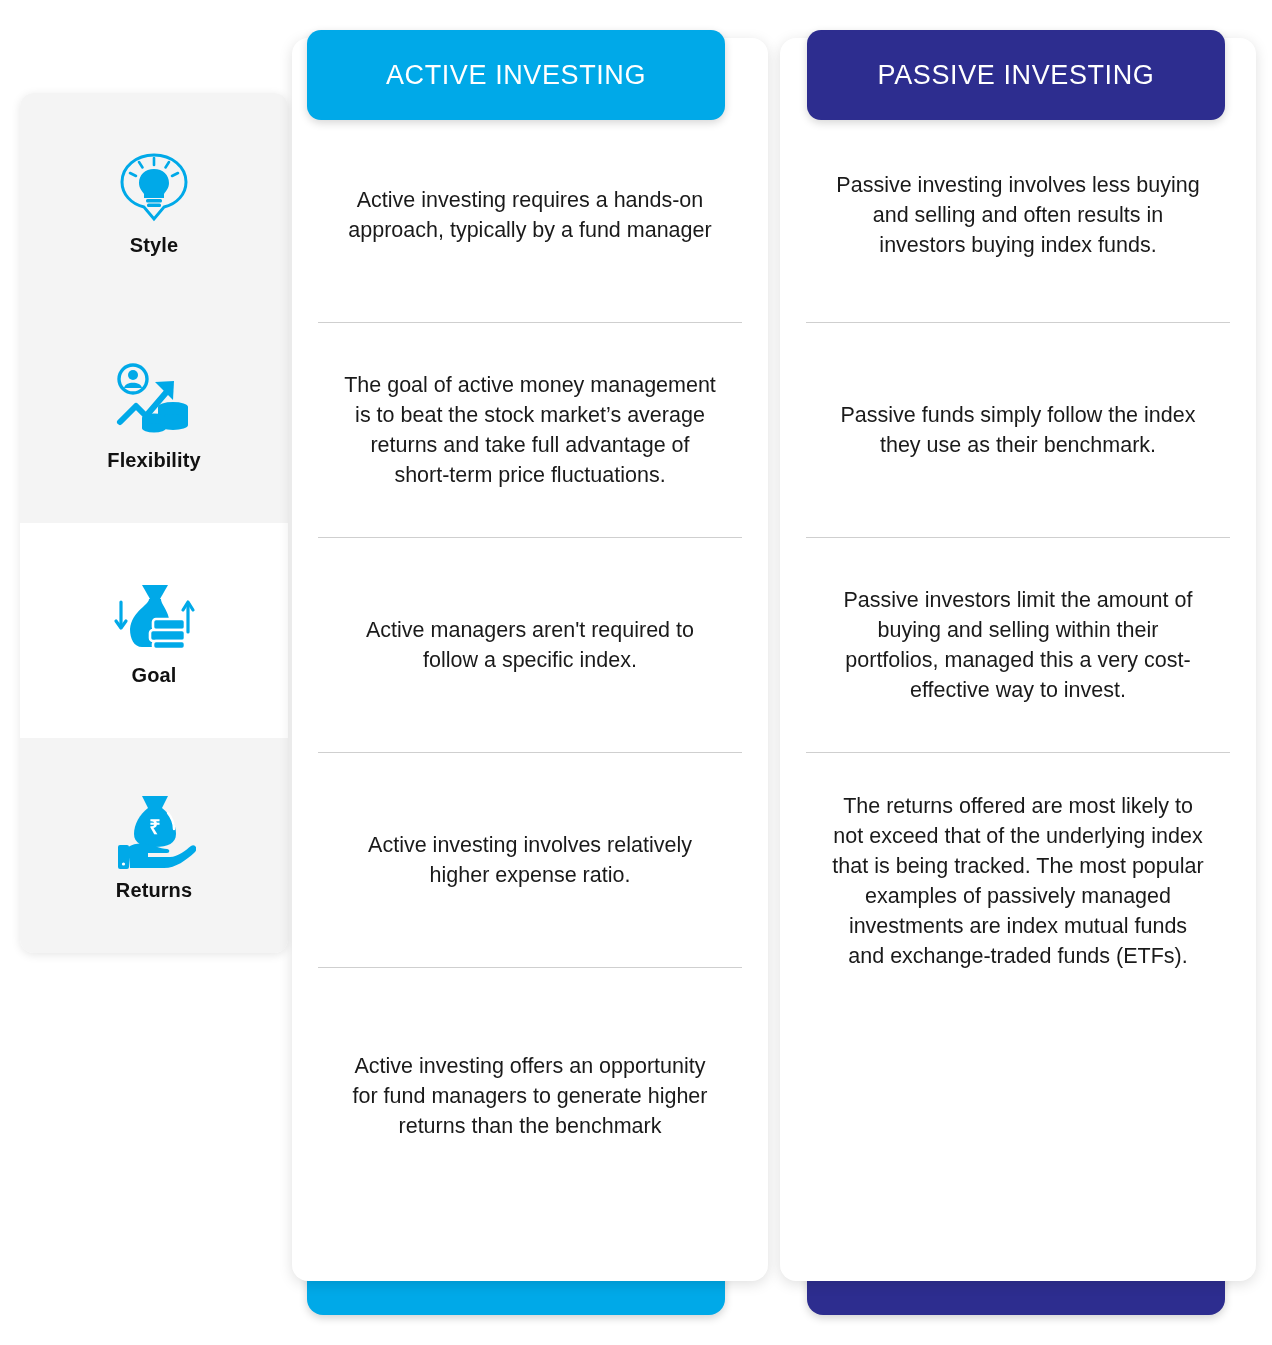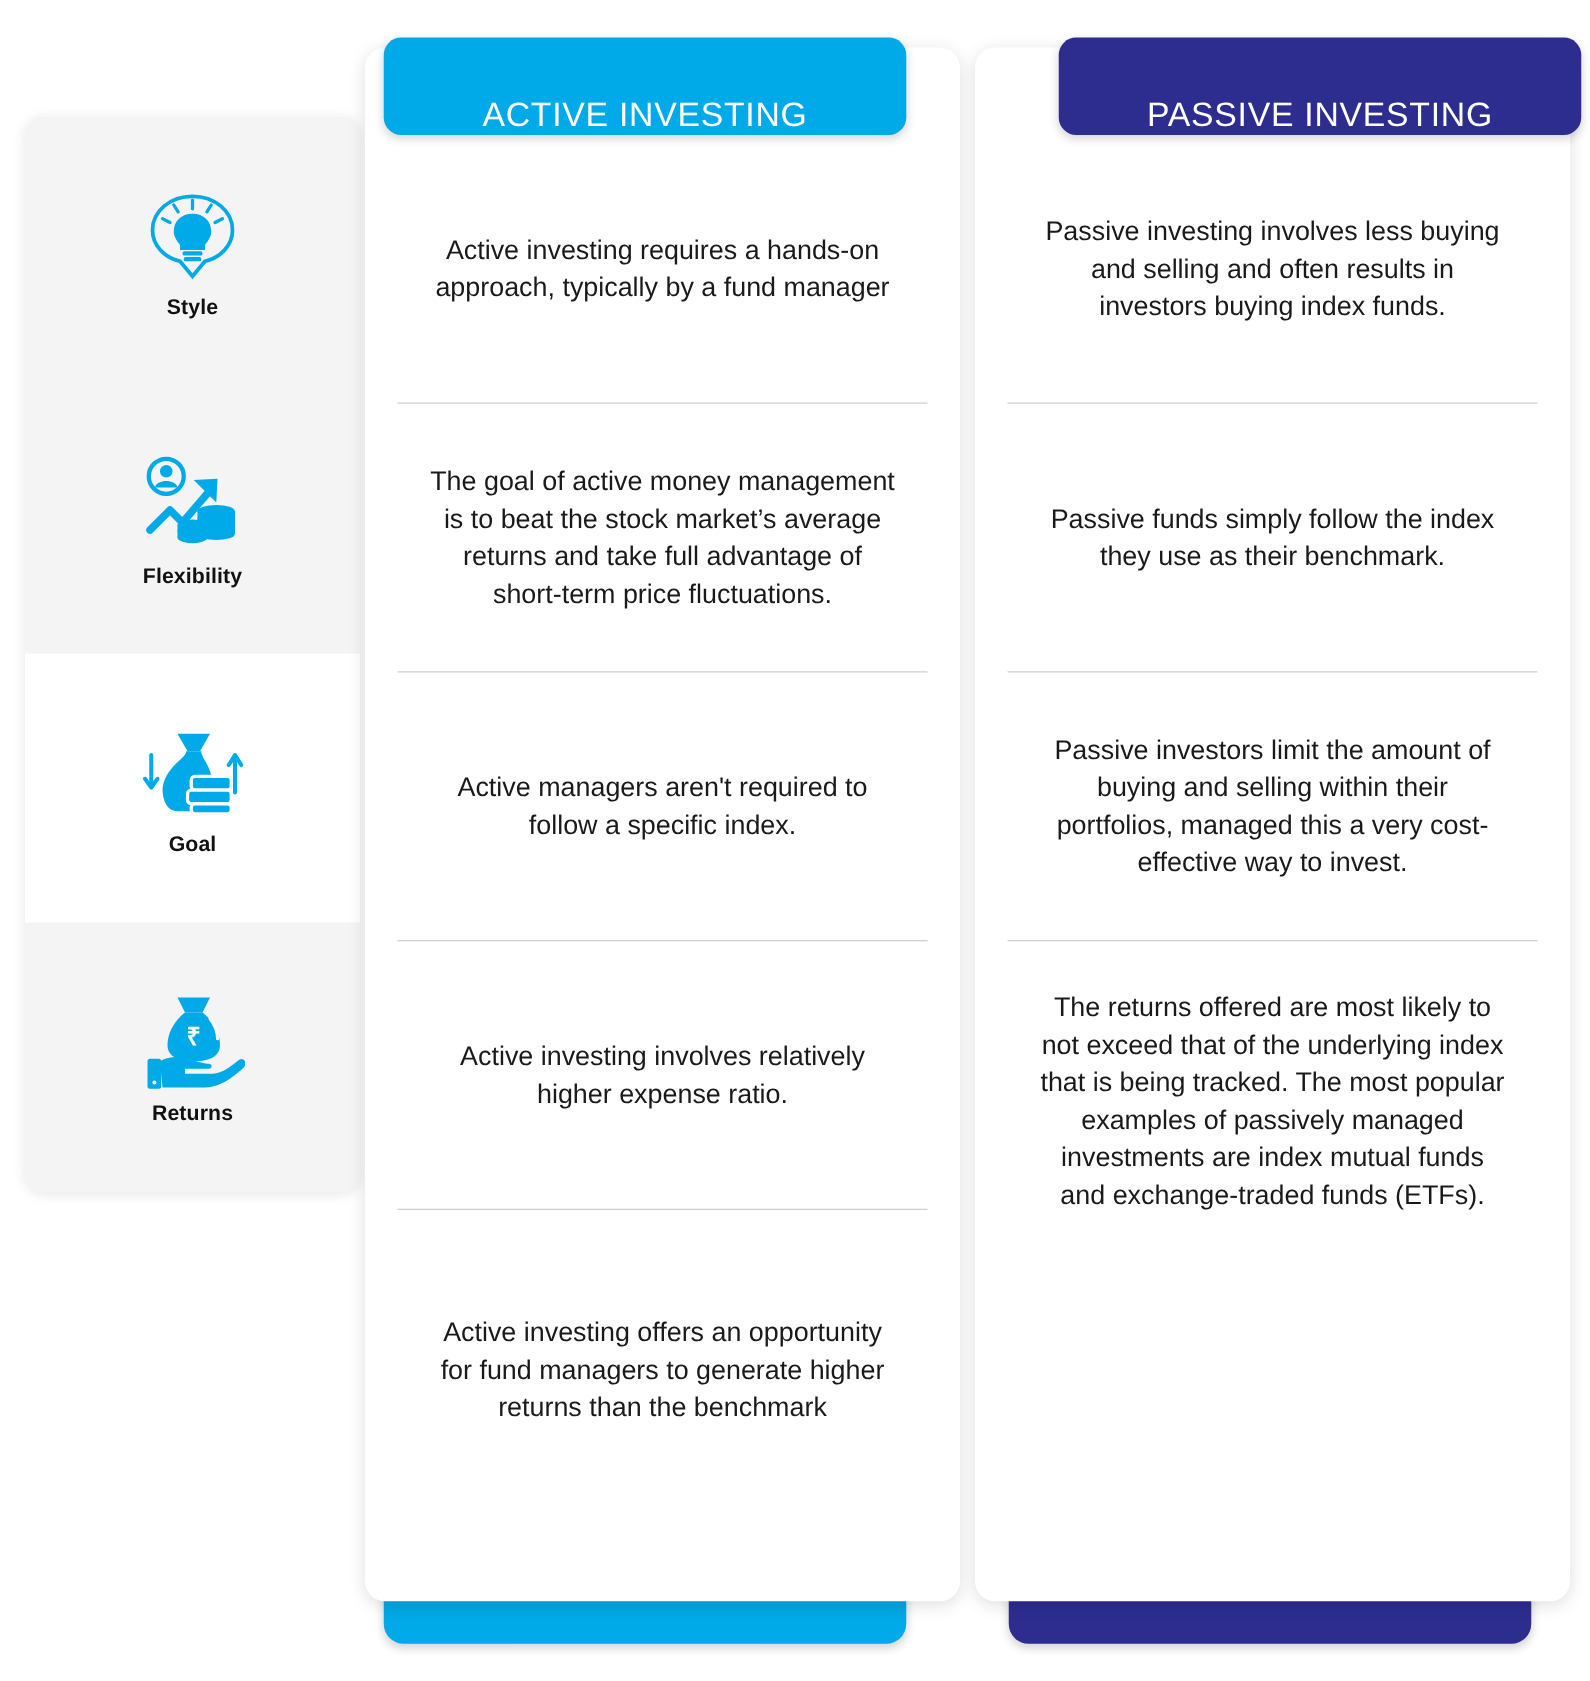--- a/index.html
+++ b/index.html
@@ -46,53 +46,53 @@
   .rail-icon {
     width: 86px;
     height: 86px;
     display: flex;
     align-items: center;
     justify-content: center;
     margin-bottom: 4px;
   }
   .rail-icon svg { display: block; }
   .rail-label {
-    font-size: 17px;
+    font-size: 20px;
     font-weight: bold;
     color: #111111;
     letter-spacing: 0.1px;
   }
 
   
   .foot-strip {
     position: absolute;
     height: 120px;
     border-radius: 0 0 16px 16px;
     box-shadow: 0 3px 8px rgba(0,0,0,0.18);
   }
   .foot-strip.active  { left: 307px; top: 1195px; width: 418px; background: #00a9e8; }
   .foot-strip.passive { left: 807px; top: 1195px; width: 418px; background: #2d2d8f; }
 
   
   .pill {
     position: absolute;
     top: 30px;
-    height: 78px;
+    height: 90px;
     border-radius: 14px;
     display: flex;
-    align-items: flex-end;
+    align-items: center;
     justify-content: center;
     color: #ffffff;
     font-size: 27px;
     letter-spacing: 0.6px;
     box-shadow: 0 3px 8px rgba(0,0,0,0.16);
     z-index: 4;
   }
   .pill.active  { left: 307px; width: 418px; background: #00a9e8; }
-  .pill.passive { left: 807px; width: 418px; background: #2d2d8f; margin-left: 40px; }
+  .pill.passive { left: 807px; width: 418px; background: #2d2d8f; }
 
   
   .card {
     position: absolute;
     top: 38px;
     width: 476px;
     height: 1243px;
     background: #ffffff;
     border-radius: 16px;
     box-shadow: 0 3px 14px rgba(0,0,0,0.13);

